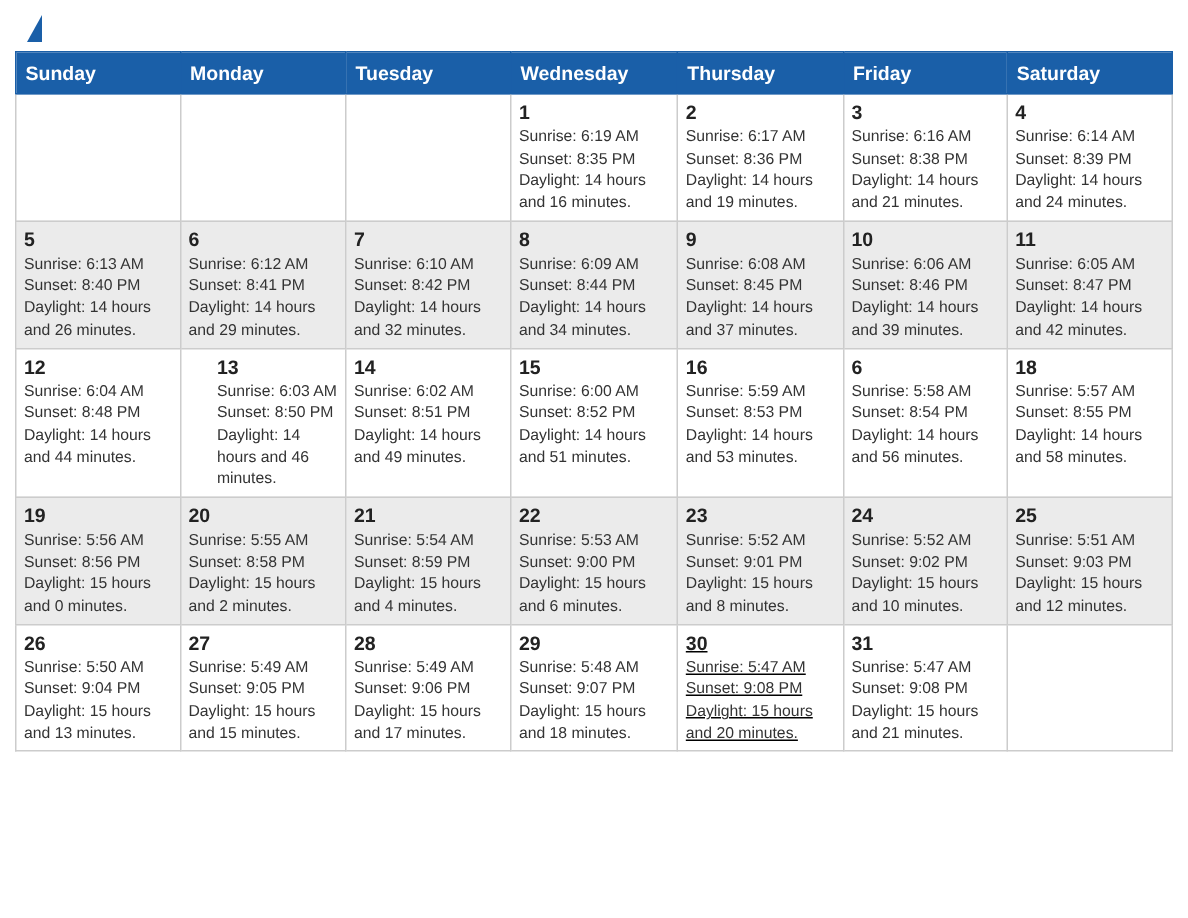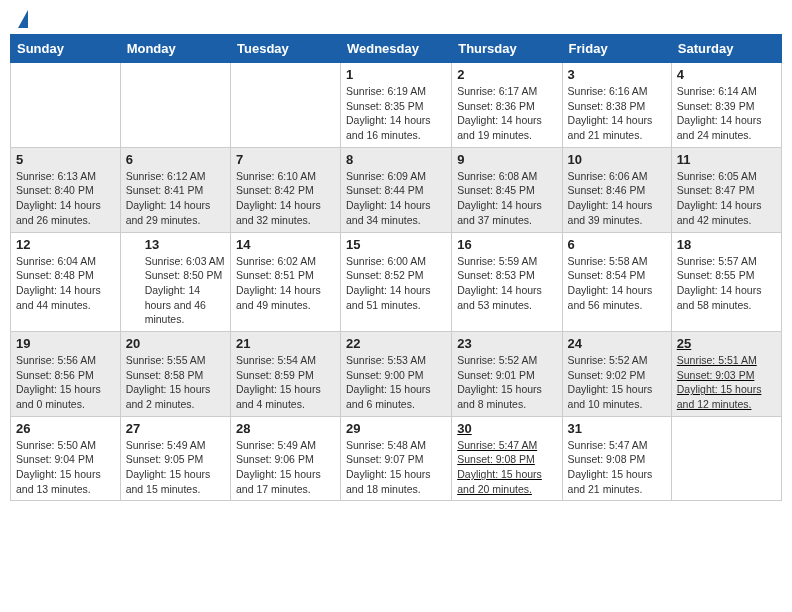--- a/index.html
+++ b/index.html
@@ -287,21 +287,21 @@
           <div class="day-info" style="white-space: pre-line;">Sunrise: 5:52 AM
 Sunset: 9:01 PM
 Daylight: 15 hours and 8 minutes.</div>
         </td>
         <td style="background: rgb(235, 235, 235);">
           <span class="day-number">24</span>
           <div class="day-info" style="white-space: pre-line;">Sunrise: 5:52 AM
 Sunset: 9:02 PM
 Daylight: 15 hours and 10 minutes.</div>
         </td>
-        <td style="background: rgb(235, 235, 235); text-decoration: underline;">
+        <td style="background: rgb(235, 235, 235);">
           <span class="day-number">25</span>
           <div class="day-info" style="white-space: pre-line;">Sunrise: 5:51 AM
 Sunset: 9:03 PM
 Daylight: 15 hours and 12 minutes.</div>
         </td>
       </tr>
       <tr class="row-odd">
         <td style="background: rgb(255, 255, 255);">
           <span class="day-number">26</span>
           <div class="day-info" style="white-space: pre-line;">Sunrise: 5:50 AM

